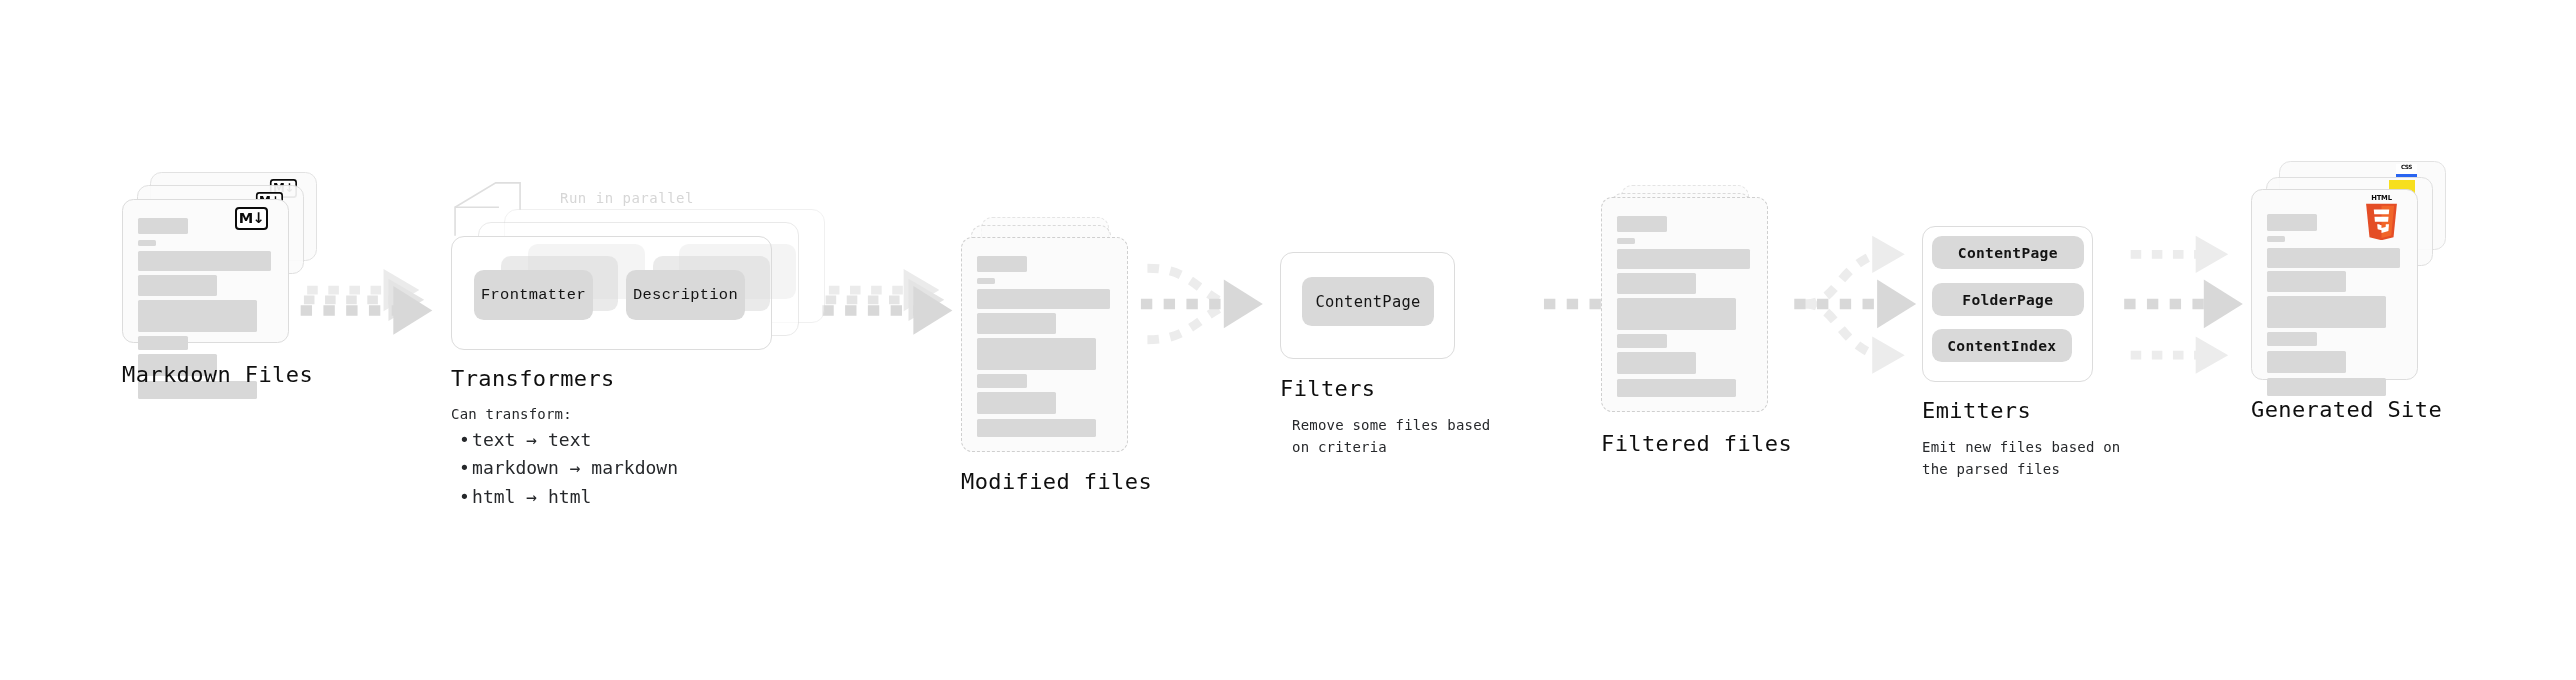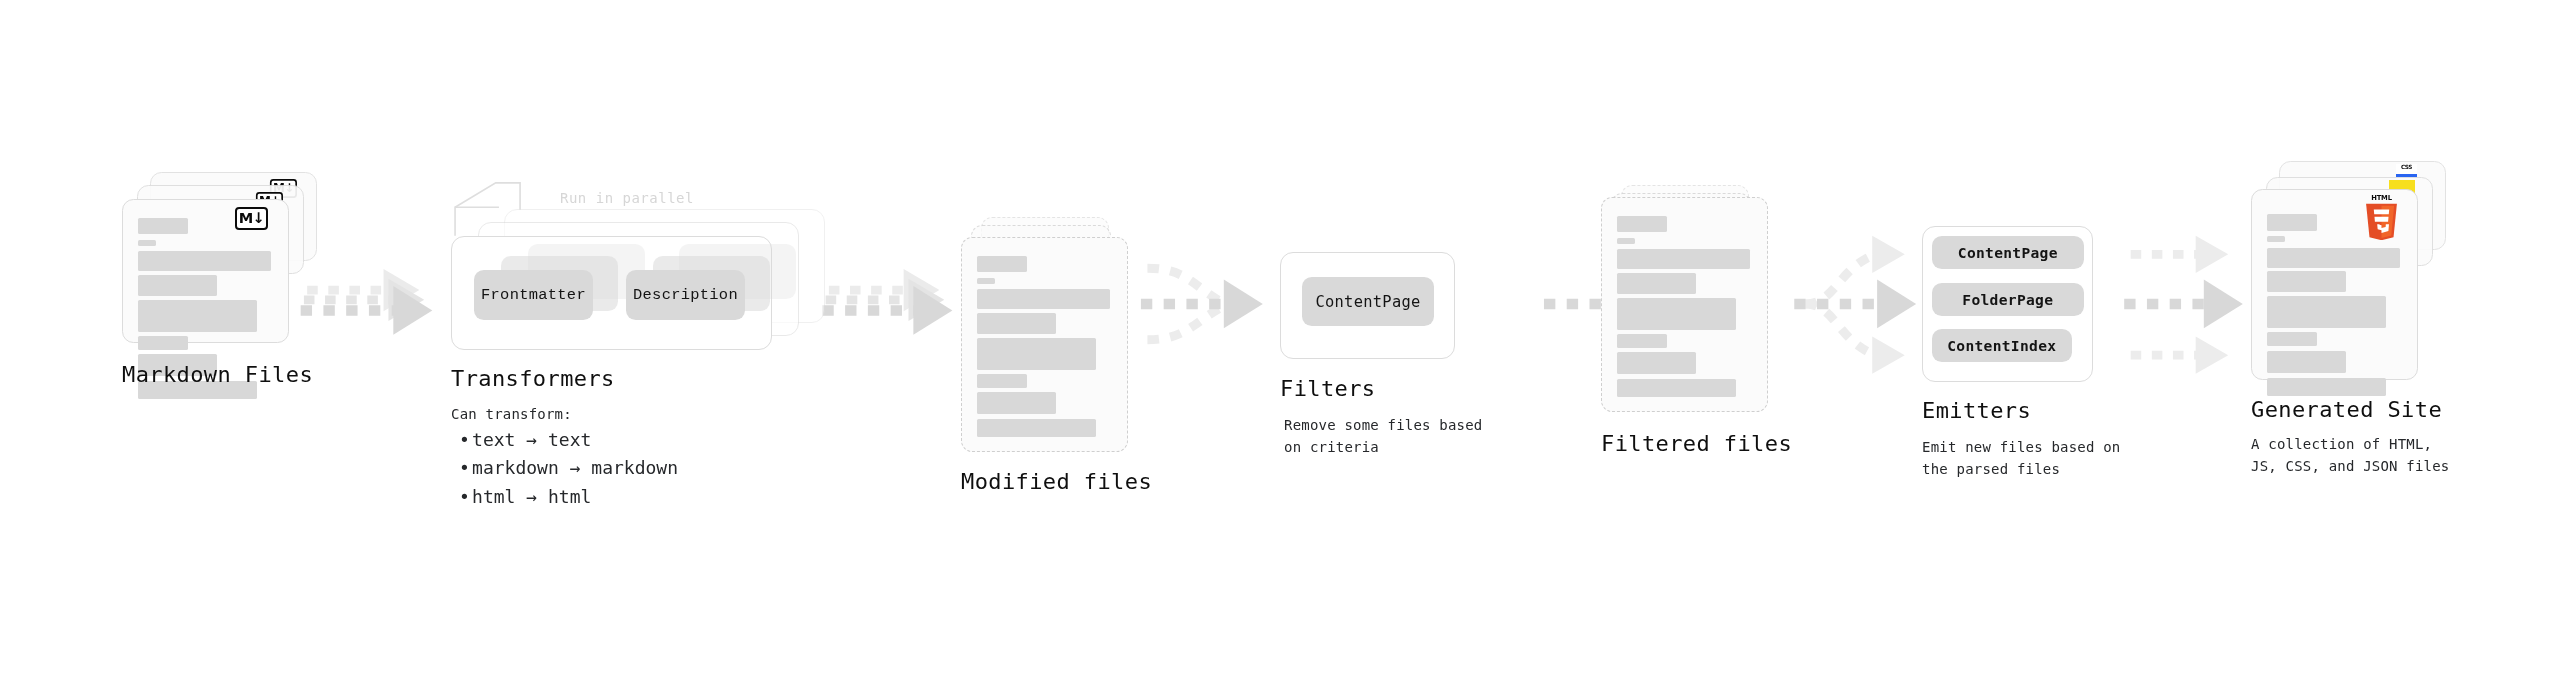--- a/index.html
+++ b/index.html
@@ -320,21 +320,21 @@
 
   <div class="node" style="left:1280px; top:0; width:268px;">
 
     <div class="card-stack" style="height:211px;">
       <div class="proc-box" style="left:0px; top:252px; width:175px; height:107px;"></div>
       <div class="pill" style="left:22px; top:277px; width:132px; height:49px;">ContentPage</div>
     </div>
 
     <div class="node-label" style="position:absolute; left:0; top:376px;">Filters</div>
 
-    <div class="node-desc" style="position:absolute; left:4px; top:415px;">Remove some files based
+    <div class="node-desc" style="position:absolute; left:12px; top:415px;">Remove some files based
 on criteria</div>
   </div>
 
   <div class="node" style="left:1601px; top:0; width:268px;">
 
     <div class="card-stack" style="height:349px;">
       <div class="card dashed" style="left:20.3px; top:185px; width:128px; height:81px; opacity:.55;"></div>
       <div class="card dashed" style="left:9.8px; top:193px; width:140px; height:81px; opacity:.75;"></div>
 
       <div class="card dashed" style="left:0px; top:197px; width:167px; height:215px;">
@@ -398,18 +398,16 @@
                    M18.6,38 L19.3,46 L30,46 L30,38 Z
                    M30,38 L41.4,38 L40.7,46 L30,46 Z
                    M23,50 L23.8,58 L30,59.8 L30,51.8 L26.9,51 L26.6,50 Z
                    M37,50 L36.7,54.5 L30,56.3 L30,64.3 L41.2,61.2 L42.1,50 Z" fill="#ffffff"></path>
         </svg>
       </div>
     </div>
 
     <div class="node-label" style="position:absolute; left:0; top:397px;text-align:right;">Generated Site</div>
 
-    <div class="node-desc" style="position:absolute; left:0; top:434px;">A collection of HTML,
-JS, CSS, and JSON files</div>
   </div>
 
 </div>
 
 
 </body></html>

